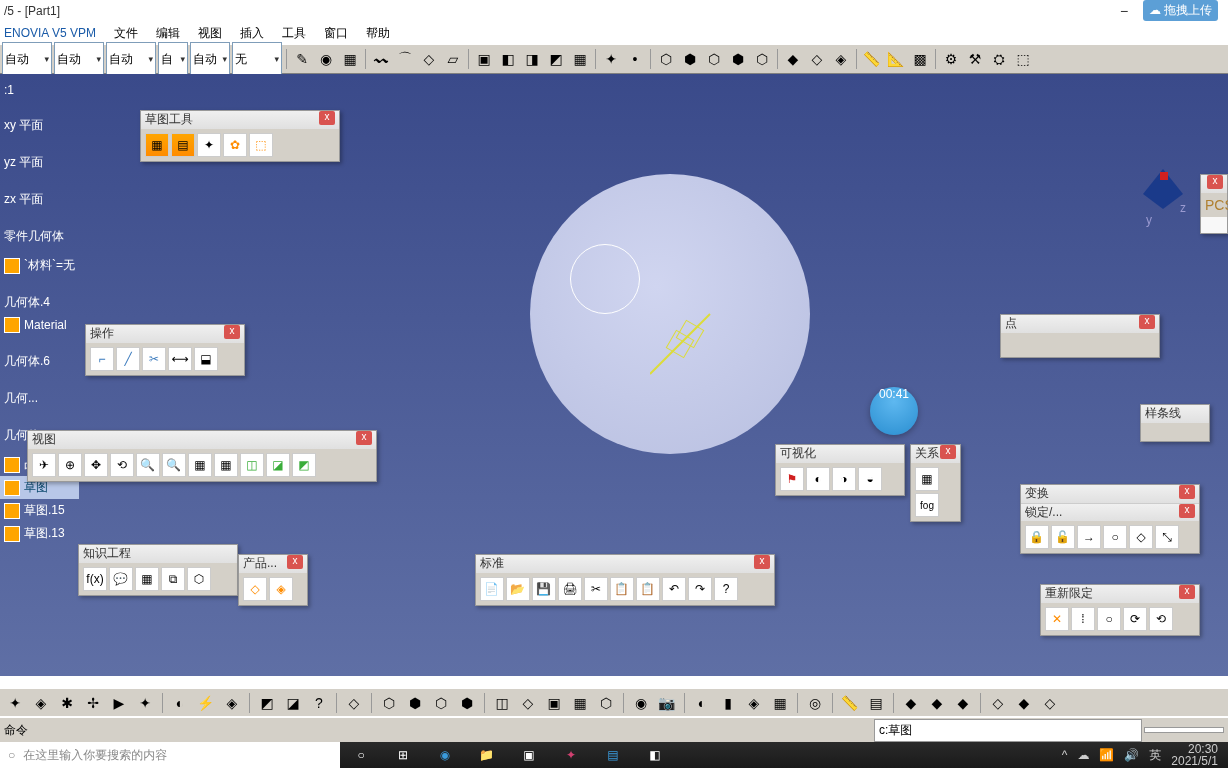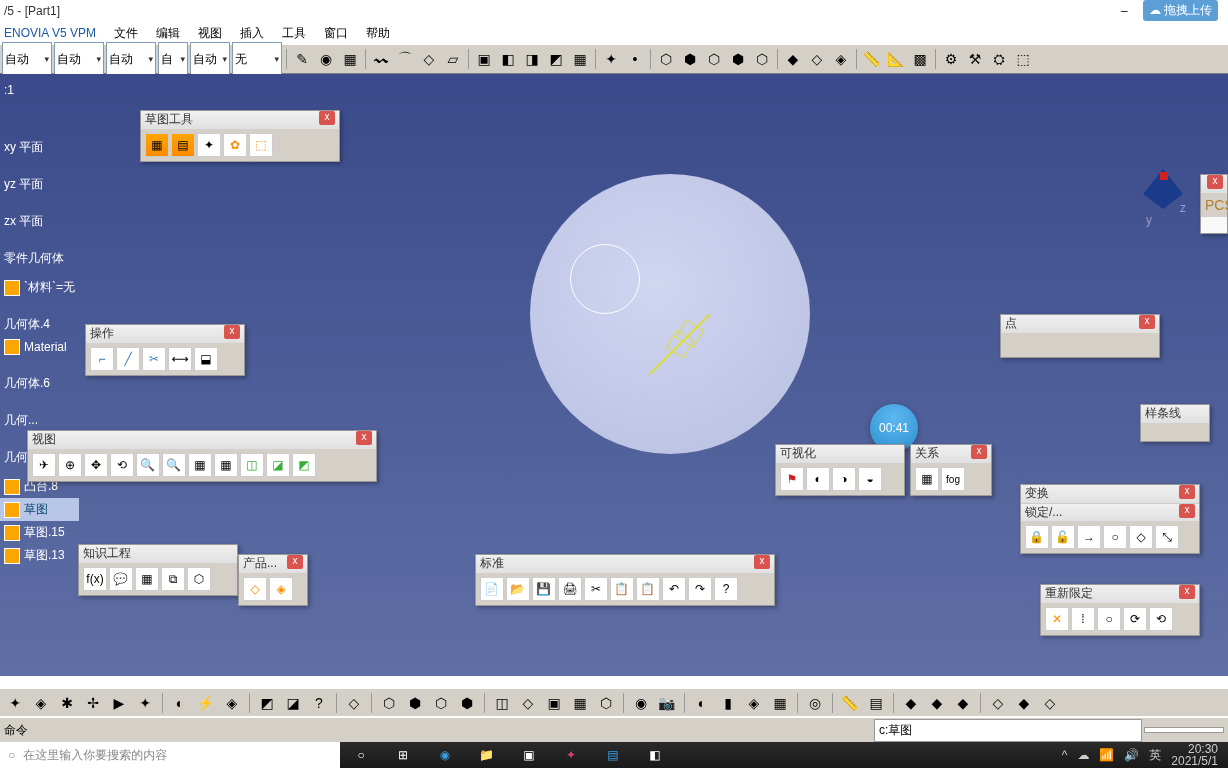--- a/index.html
+++ b/index.html
@@ -26,21 +26,21 @@
 .floating .body{padding:4px;display:flex;gap:2px;flex-wrap:wrap;background:#d4d0c8}
 .tb-icon{width:24px;height:24px;background:#fff;border:1px solid #ccc;display:inline-flex;align-items:center;justify-content:center;font-size:12px}
 .cylinder{position:absolute;left:530px;top:100px;width:280px;height:280px;border-radius:50%;background:radial-gradient(circle at 45% 40%,#d0d5f0,#b8bfe0)}
 .cylinder .bottom{position:absolute;bottom:-55px;left:0;width:280px;height:90px;background:#a8afd0;border-radius:50%;z-index:-1}
 .cylinder .side{position:absolute;bottom:-50px;left:0;width:280px;height:90px;background:linear-gradient(90deg,#888eb0,#a8afd0,#888eb0);z-index:-2}
 .sketch-marks{position:absolute;left:570px;top:170px;width:150px;height:150px;pointer-events:none}
 .sketch-circle{position:absolute;width:70px;height:70px;border:1px solid #fff;border-radius:50%}
 .sketch-yellow{position:absolute;left:80px;top:60px;width:60px;height:60px;color:#dcdc3a}
 .compass{position:absolute;right:30px;top:90px;width:70px;height:70px}
 .quick-btn{position:absolute;right:10px;top:0;background:#5c9fd6;color:#fff;padding:2px 6px;border-radius:3px;font-size:11px}
-.timer{position:absolute;left:870px;top:330px;width:48px;height:48px;border-radius:50%;background:radial-gradient(circle at 50% 30%,#5eb8f0,#2a8ed0);color:#fff;display:flex;align-items:center;justify-content:center;font-size:11px;box-shadow:0 2px 6px rgba(0,0,0,0.3)}
+.timer{position:absolute;left:870px;top:313px;width:48px;height:48px;border-radius:50%;background:radial-gradient(circle at 50% 30%,#5eb8f0,#2a8ed0);color:#fff;display:flex;align-items:flex-start;justify-content:center;font-size:11px;box-shadow:0 2px 6px rgba(0,0,0,0.3)}
 .bottom-tb{position:absolute;left:0;right:0;bottom:52px;height:28px;background:#d4d0c8;border-top:1px solid #fff;display:flex;align-items:center;padding:0 4px;gap:4px}
 .statusbar{position:absolute;left:0;right:0;bottom:26px;height:24px;background:#d4d0c8;display:flex;align-items:center;padding:0 4px;font-size:11px}
 .status-input{flex:1;margin-left:4px}
 .status-right{width:268px;background:#fff;border:1px solid #999;padding:2px 4px;font-size:11px}
 .status-right.sm{width:80px;margin-left:2px}
 .taskbar{position:absolute;left:0;right:0;bottom:0;height:26px;background:linear-gradient(#2a2a2a,#1a1a1a);display:flex;align-items:center;color:#fff;font-size:11px}
 .taskbar .search{height:26px;background:#fff;color:#888;padding:0 8px;display:flex;align-items:center;width:340px;gap:8px}
 .taskbar .tapp{width:42px;height:26px;display:flex;align-items:center;justify-content:center}
 .taskbar .tray{margin-left:auto;display:flex;align-items:center;gap:10px;padding:0 10px;color:#ccc}
 .grid-icon{background:linear-gradient(#ffa500,#ff8c00)}
@@ -128,21 +128,21 @@
   <span class="icon-btn">⛭</span>
   <span class="icon-btn">⬚</span>
 </div>
 
 <div class="viewport">
 
   <div class="tree">
     <div class="tree-item">
         <span>:1</span>
       </div>
-    <div class="tree-item" style="margin-top:36px">
+    <div class="tree-item" style="margin-top:14px">
         <span>xy 平面</span>
       </div>
     <div class="tree-item" style="margin-top:14px">
         <span>yz 平面</span>
       </div>
     <div class="tree-item" style="margin-top:14px">
         <span>zx 平面</span>
       </div>
     <div class="tree-item" style="margin-top:14px">
         <span>零件几何体</span>
@@ -309,21 +309,21 @@
         <span>可视化</span>
       </div>
     <div class="body">
       <span class="tb-icon" style="color:#d02020">⚑</span>
       <span class="tb-icon">◐</span>
       <span class="tb-icon">◑</span>
       <span class="tb-icon">◒</span>
     </div>
   </div>
 
-  <div class="floating" style="left:910px;top:370px;width:82px">
+  <div class="floating" style="left:910px;top:370px;width:51px">
     <div class="titleb">
         <span>关系</span>
         <span class="x">x</span>
       </div>
     <div class="body">
       <span class="tb-icon">▦</span>
       <span class="tb-icon" style="font-size:10px">fog</span>
     </div>
   </div>
 

